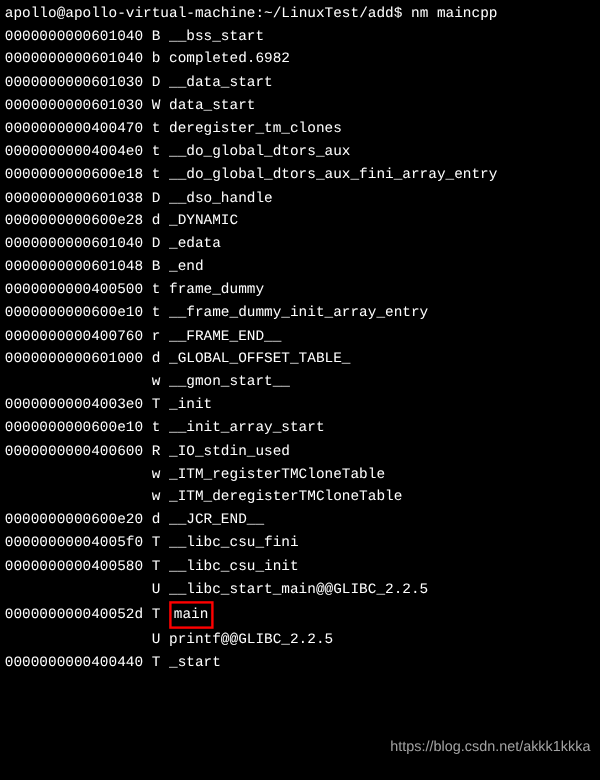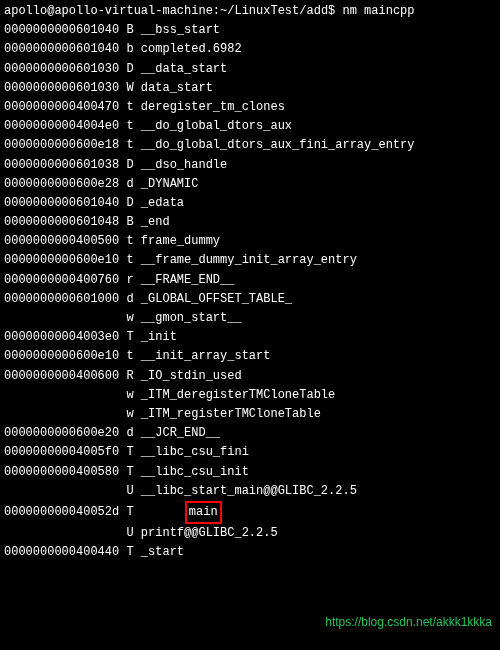--- a/index.html
+++ b/index.html
@@ -19,28 +19,27 @@
       white-space: pre;
       position: relative;
     }
     .addr { display: inline; font-family: Liberation Mono, monospace; }
     .type { display: inline; }
     .sym { display: inline; }
     .highlight-box {
       border: 2px solid #ff0000;
       padding: 0 2px;
       display: inline-block;
-      margin-left: 44px;
     }
     .watermark {
       position: absolute;
       right: 8px;
       bottom: 18px;
       font-size: 12px;
-      color: #22c55e;
+      color: #a3a3a3;
       font-family: Arial, sans-serif;
       text-align: center;
     }
   </style>
 </head>
 <body>
 
 <div class="prompt-line">
   <span><span>apollo</span>@<span>apollo-virtual-machine</span></span><span>:</span><span>~/LinuxTest/add</span><span>$ </span><span>nm maincpp</span>
 </div>
@@ -58,22 +57,22 @@
     <div class="row"><span class="addr">0000000000601040</span><span class="type"> D </span><span class="sym">_edata</span></div>
     <div class="row"><span class="addr">0000000000601048</span><span class="type"> B </span><span class="sym">_end</span></div>
     <div class="row"><span class="addr">0000000000400500</span><span class="type"> t </span><span class="sym">frame_dummy</span></div>
     <div class="row"><span class="addr">0000000000600e10</span><span class="type"> t </span><span class="sym">__frame_dummy_init_array_entry</span></div>
     <div class="row"><span class="addr">0000000000400760</span><span class="type"> r </span><span class="sym">__FRAME_END__</span></div>
     <div class="row"><span class="addr">0000000000601000</span><span class="type"> d </span><span class="sym">_GLOBAL_OFFSET_TABLE_</span></div>
     <div class="row"><span class="addr">                </span><span class="type"> w </span><span class="sym">__gmon_start__</span></div>
     <div class="row"><span class="addr">00000000004003e0</span><span class="type"> T </span><span class="sym">_init</span></div>
     <div class="row"><span class="addr">0000000000600e10</span><span class="type"> t </span><span class="sym">__init_array_start</span></div>
     <div class="row"><span class="addr">0000000000400600</span><span class="type"> R </span><span class="sym">_IO_stdin_used</span></div>
+    <div class="row"><span class="addr">                </span><span class="type"> w </span><span class="sym">_ITM_registerTMCloneTable</span></div>
     <div class="row"><span class="addr">                </span><span class="type"> w </span><span class="sym">_ITM_deregisterTMCloneTable</span></div>
-    <div class="row"><span class="addr">                </span><span class="type"> w </span><span class="sym">_ITM_registerTMCloneTable</span></div>
     <div class="row"><span class="addr">0000000000600e20</span><span class="type"> d </span><span class="sym">__JCR_END__</span></div>
     <div class="row"><span class="addr">00000000004005f0</span><span class="type"> T </span><span class="sym">__libc_csu_fini</span></div>
     <div class="row"><span class="addr">0000000000400580</span><span class="type"> T </span><span class="sym">__libc_csu_init</span></div>
     <div class="row"><span class="addr">                </span><span class="type"> U </span><span class="sym">__libc_start_main@@GLIBC_2.2.5</span></div>
     <div class="row"><span class="addr">000000000040052d</span><span class="type"> T </span><span class="sym"><span class="highlight-box">main</span></span></div>
     <div class="row"><span class="addr">                </span><span class="type"> U </span><span class="sym">printf@@GLIBC_2.2.5</span></div>
     <div class="row"><span class="addr">0000000000400440</span><span class="type"> T </span><span class="sym">_start</span></div>
   </div>
 
 <div class="watermark">https://blog.csdn.net/akkk1kkka</div>

